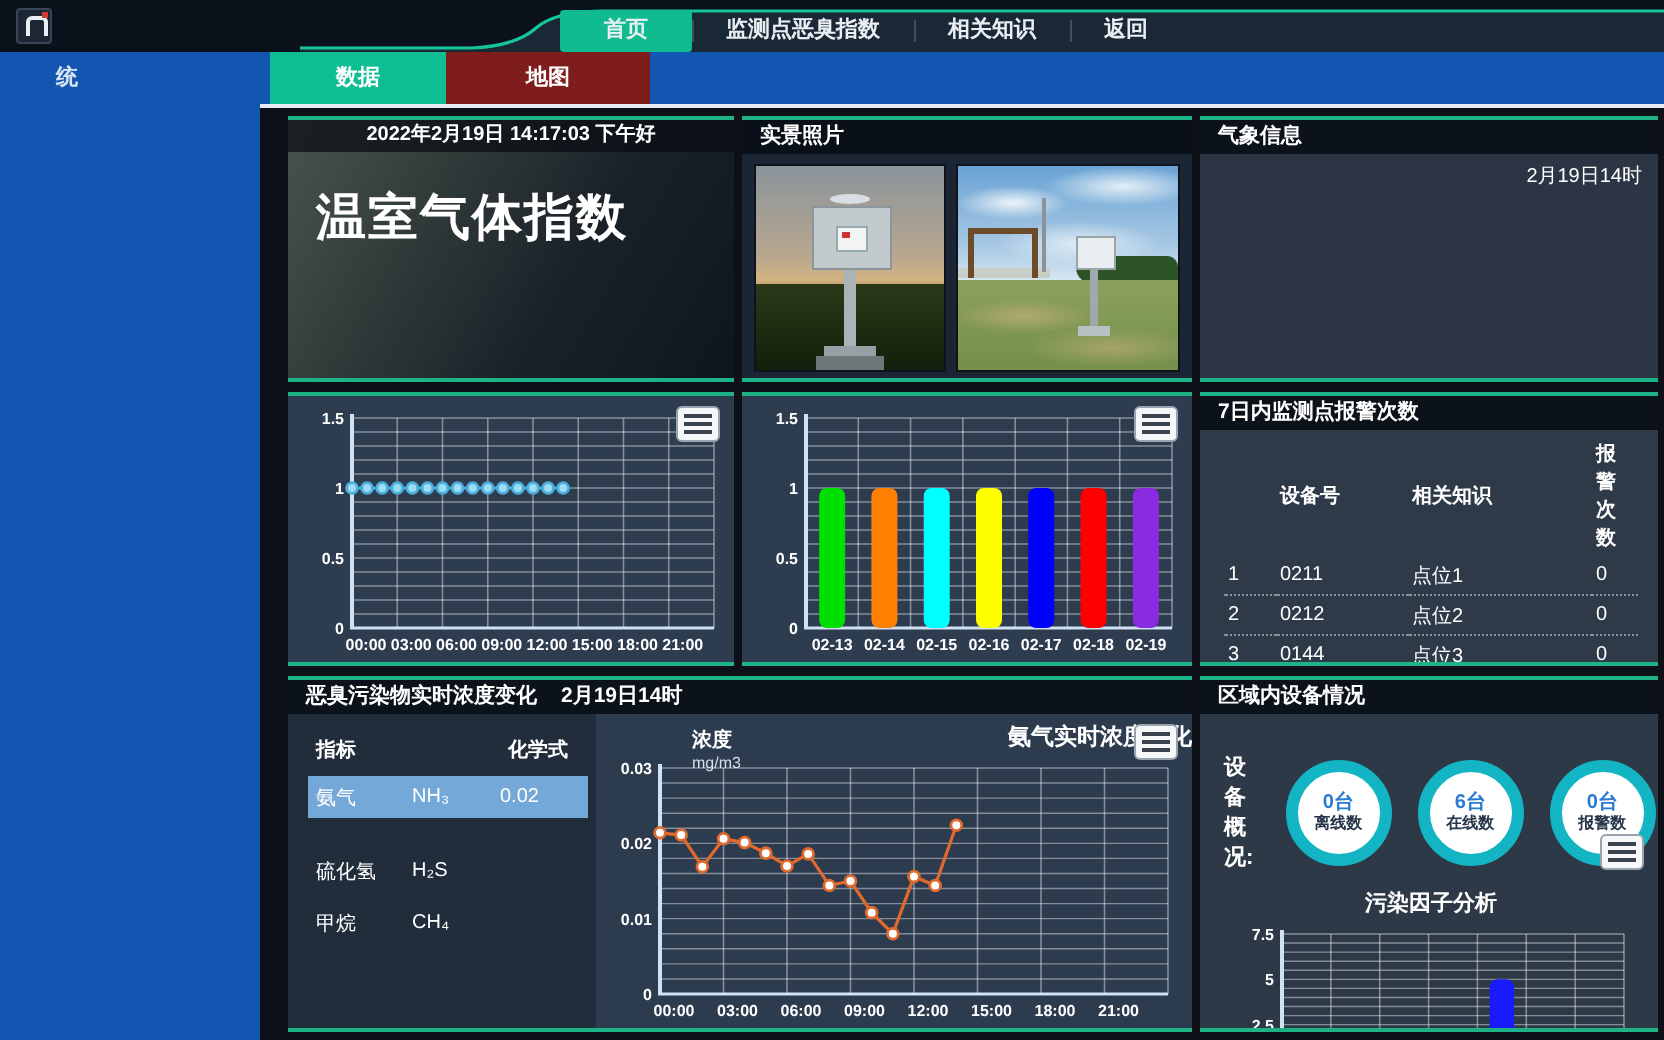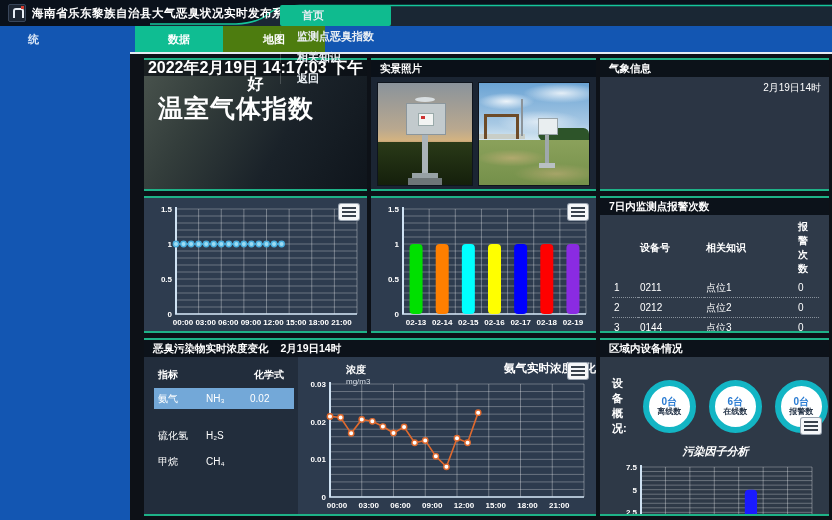--- a/index.html
+++ b/index.html
@@ -6,50 +6,50 @@
   body{width:832px;height:520px;position:relative;overflow:hidden;background:#0c1016;
        font-family:"Liberation Sans",sans-serif;}
   
   .navbar{position:absolute;top:0;left:0;right:0;height:26px;background:#0a111b;z-index:6;}
   .nav-decor{position:absolute;inset:0;width:832px;height:26px;}
   .nav-title{position:absolute;left:8px;top:0;height:26px;display:flex;align-items:center;gap:6px;z-index:2;}
   .app-title{color:#fff;font-size:11.5px;font-weight:bold;letter-spacing:.5px;}
   .logo{width:16px;height:16px;background:#1d2633;border:1px solid #39465a;border-radius:2px;position:relative;}
   .logo::before{content:"";position:absolute;left:4px;top:3px;width:7px;height:8px;border:2px solid #e8eef5;border-bottom:none;border-radius:3px 3px 0 0;}
   .logo::after{content:"";position:absolute;right:1px;top:1px;width:3px;height:3px;background:#d23b2f;}
-  .nav-items{position:absolute;left:280px;top:5px;height:21px;display:flex;align-items:stretch;z-index:2;flex-direction:column;}
+  .nav-items{position:absolute;left:280px;top:5px;height:21px;display:flex;align-items:stretch;z-index:2;}
   .nav-item{color:#e9eef3;font-size:11px;font-weight:bold;padding:0 17px;line-height:21px;position:relative;cursor:pointer;white-space:nowrap;}
   .nav-item + .nav-item::before{content:"";position:absolute;left:0;top:5px;bottom:5px;width:1px;background:rgba(255,255,255,.18);}
   .nav-item.active{background:#0fbb8f;border-radius:2px;padding:0 22px;}
   
   .tabrow{position:absolute;top:26px;left:0;right:0;height:28px;background:#1356b2;z-index:5;}
   .tabrow::after{content:"";position:absolute;left:130px;right:0;bottom:0;height:2px;background:#e4ebf2;}
   .title-wrap{position:absolute;left:28px;top:0;height:26px;line-height:26px;color:#d9e6f6;font-size:11px;font-weight:bold;}
   .tabs{position:absolute;left:135px;top:0;height:28px;display:flex;}
   .tab{min-width:80px;text-align:center;line-height:26px;font-size:11px;font-weight:bold;color:#fff;cursor:pointer;padding:0 4px;}
   .tab.active{background:#0fbd92;}
-  .tab.inactive{background:#4d7c0f;min-width:94px;}
+  .tab.inactive{background:#7f1d1d;min-width:94px;}
   
   .sidebar{position:absolute;top:54px;left:0;width:130px;bottom:0;background:#1356b2;}
   .main{position:absolute;left:130px;top:54px;right:0;bottom:0;background:#0d1117;
         padding:4px 0 0 14px;display:grid;
         grid-template-columns:223px 225px 229px;grid-template-rows:133px 137px 178px;
         gap:5px 4px;align-content:start;}
   .panel{position:relative;background:#2e3c4f;border-top:2px solid #1eb287;border-bottom:2px solid #1eb287;overflow:hidden;}
   .panel-header{height:17px;line-height:17px;background:rgba(9,14,21,.9);color:#fff;font-size:10.5px;font-weight:bold;padding:0 9px;display:flex;gap:12px;white-space:nowrap;}
   .p-greeting{grid-area:1/1;background:linear-gradient(120deg,#4a544e 0%,#333d3b 28%,#1a2229 62%,#0f151c 100%);}
   .p-photos{grid-area:1/2;background:#1b2533;}
   .p-weather{grid-area:1/3;background:#2b3544;}
   .p-chart1{grid-area:2/1;}
   .p-chart2{grid-area:2/2;}
   .p-alarms{grid-area:2/3;background:#2f3a49;}
   .p-conc{grid-area:3/1/4/3;background:#2d3b4e;}
   .p-devices{grid-area:3/3;background:#2e3947;}
   
-  .date-strip{height:16px;line-height:16px;background:rgba(8,12,18,.72);color:#fff;font-size:16px;font-weight:bold;text-align:center;}
+  .date-strip{height:16px;line-height:16px;background:rgba(8,12,18,.72);color:#fff;font-size:10px;font-weight:bold;text-align:center;}
   .headline{color:#fff;font-size:25px;font-weight:bold;padding:16px 0 0 14px;letter-spacing:1px;}
   
   .photos-body{display:flex;gap:5px;padding:5px 6px;height:calc(100% - 27px);}
   .photo{position:relative;height:100%;border:1px solid #0e141d;overflow:hidden;cursor:pointer;}
   .photo1{width:46%;}.photo2{width:54%;}
   .ph-sky{position:absolute;inset:0;background:linear-gradient(#8a939b 0%,#b9a88f 45%,#d3b381 56%,#b79367 60%);}
   .ph-trees{position:absolute;left:0;right:0;bottom:0;height:42%;background:linear-gradient(#2a3a18,#141f0b);}
   .ph-pole{position:absolute;left:calc(50% - 3px);bottom:9%;width:6px;height:48%;background:#aab3b8;}
   .ph-base{position:absolute;left:calc(50% - 13px);bottom:5%;width:26px;height:7px;background:#97a1a5;}
   .ph-base2{position:absolute;left:calc(50% - 17px);bottom:0;width:34px;height:7%;background:#6e7678;}
@@ -99,35 +99,34 @@
   .bigchart{flex:1;position:relative;}
   .chart-title{position:absolute;top:4px;left:0;right:0;text-align:right;color:#fff;font-size:11.5px;font-weight:bold;z-index:2;}
   .bigchart-area{position:absolute;inset:20px 4px 2px 2px;}
   
   .dev-body{padding:19px 8px 0 10px;height:calc(100% - 25px);}
   .stats-row{display:flex;align-items:center;gap:13px;padding-left:2px;}
   .stats-label{color:#fff;font-size:11px;font-weight:bold;margin-right:3px;}
   .stat-circle{width:41px;height:41px;border:6px solid #13b5c4;border-radius:50%;background:#fff;display:flex;flex-direction:column;align-items:center;justify-content:center;flex:none;}
   .stat-value{font-size:10px;font-weight:bold;color:#2a7bd2;line-height:11px;}
   .stat-label{font-size:8px;font-weight:bold;color:#27364a;line-height:10px;}
-  .dev-chart-title{text-align:center;color:#fff;font-size:11px;font-weight:bold;margin:8px 0 1px;font-style:italic;}
+  .dev-chart-title{text-align:center;color:#fff;font-size:11px;font-weight:bold;margin:8px 0 1px;}
   .dev-chart{position:relative;height:90px;margin:0 1px;}
   svg text{font-family:"Liberation Sans",sans-serif;}
 </style>
 </head>
 <body>
 
 <div class="navbar">
   <svg class="nav-decor" viewBox="0 0 832 26">
     <path d="M150,24 L236,24 Q258,23 268,14 Q277,6 300,5.5 L832,5.5 L832,26 L150,26 Z" fill="#1a2734"></path>
     <path d="M150,24 L236,24 Q258,23 268,14 Q277,6 300,5.5 L832,5.5" fill="none" stroke="#15c69b" stroke-width="1.6"></path>
   </svg>
   <div class="nav-title">
     <span class="logo"></span>
-    <span class="app-title">海南省乐东黎族自治县大气恶臭状况实时发布系</span>
   </div>
   <div class="nav-items">
     <div class="nav-item active">首页</div>
     <div class="nav-item">监测点恶臭指数</div>
     <div class="nav-item">相关知识</div>
     <div class="nav-item">返回</div>
   </div>
 </div>
 
 <div class="tabrow">

